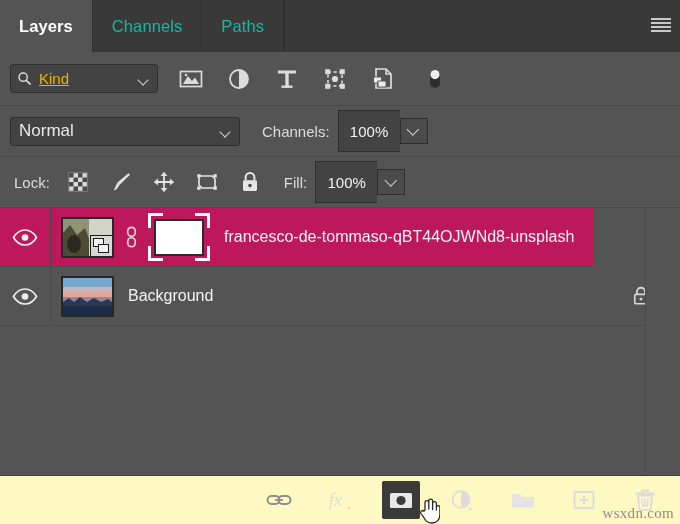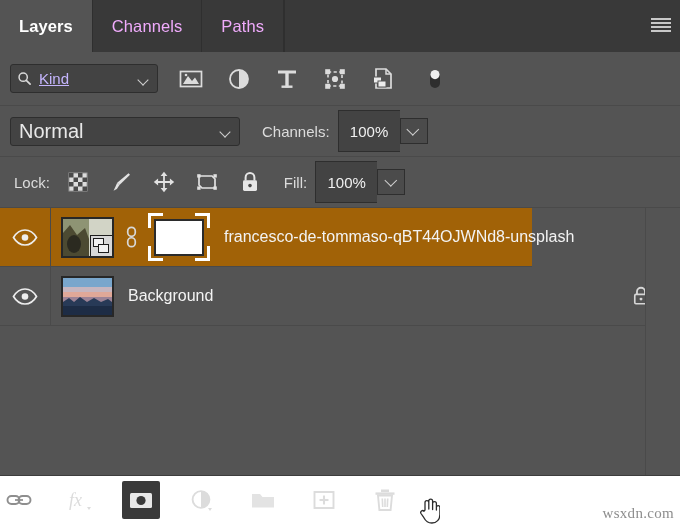--- a/index.html
+++ b/index.html
@@ -30,21 +30,21 @@
     display: flex;
     align-items: stretch;
     position: relative;
     flex: none;
   }
   .tab {
     display: flex;
     align-items: center;
     padding: 0 19px;
     font-size: 16.5px;
-    color: #f0abfc;
+    color: #14b8a6;
     border-right: 1px solid #2f2f2f;
     letter-spacing: .1px;
     position: relative;
   }
   .tab.active {
     background: #545454;
     color: #ffffff;
     font-weight: bold;
     border-right: 1px solid #2f2f2f;
   }
@@ -89,21 +89,21 @@
     border: 1px solid #2e2e2e;
     border-radius: 3px;
     display: flex;
     align-items: center;
     padding: 0 6px;
     box-sizing: border-box;
     position: relative;
   }
   .kind-label {
     font-size: 15px;
-    color: #c4b5fd;
+    color: #eab308;
     margin-left: 7px;
     text-decoration: underline;
   }
   .chev {
     position: absolute;
     right: 8px;
     width: 10px;
     height: 6px;
   }
   .chev::before {
@@ -130,21 +130,21 @@
     height: 29px;
     background: #434343;
     border: 1px solid #2e2e2e;
     border-radius: 3px;
     display: flex;
     align-items: center;
     padding: 0 8px;
     box-sizing: border-box;
     position: relative;
   }
-  .blend-label { font-size: 20px; color: #e8e8e8; }
+  .blend-label { font-size: 17px; color: #e8e8e8; }
 
   .field-label {
     font-size: 15px;
     color: #dcdcdc;
     margin-left: 22px;
     margin-right: 8px;
   }
   .num-field {
     width: 62px;
     height: 42px;
@@ -189,21 +189,21 @@
     background: #545454;
     overflow: hidden;
   }
   .layer {
     height: 58px;
     display: flex;
     align-items: center;
     border-bottom: 1px solid #4a4a4a;
     position: relative;
   }
-  .layer.selected { background: #a16207; width: 532px; }
+  .layer.selected { background: #be185d; width: 594px; }
   .eye-cell {
     width: 50px;
     display: flex;
     align-items: center;
     justify-content: center;
     flex: none;
     align-self: stretch;
     border-right: 1px solid #4a4a4a;
   }
   .thumb {
@@ -288,24 +288,25 @@
     top: 0;
     bottom: 0;
     width: 34px;
     border-left: 1px solid #4a4a4a;
     background: #545454;
   }
 
   
   .bottombar {
     height: 48px;
-    background: #ffffff;
+    background: #fef9c3;
     border-top: 1px solid #3d3d3d;
     display: flex;
     align-items: center;
+    justify-content: flex-end;
     padding-right: 16px;
     gap: 23px;
     flex: none;
     position: relative;
   }
   .bbtn {
     width: 38px;
     height: 38px;
     display: flex;
     align-items: center;

